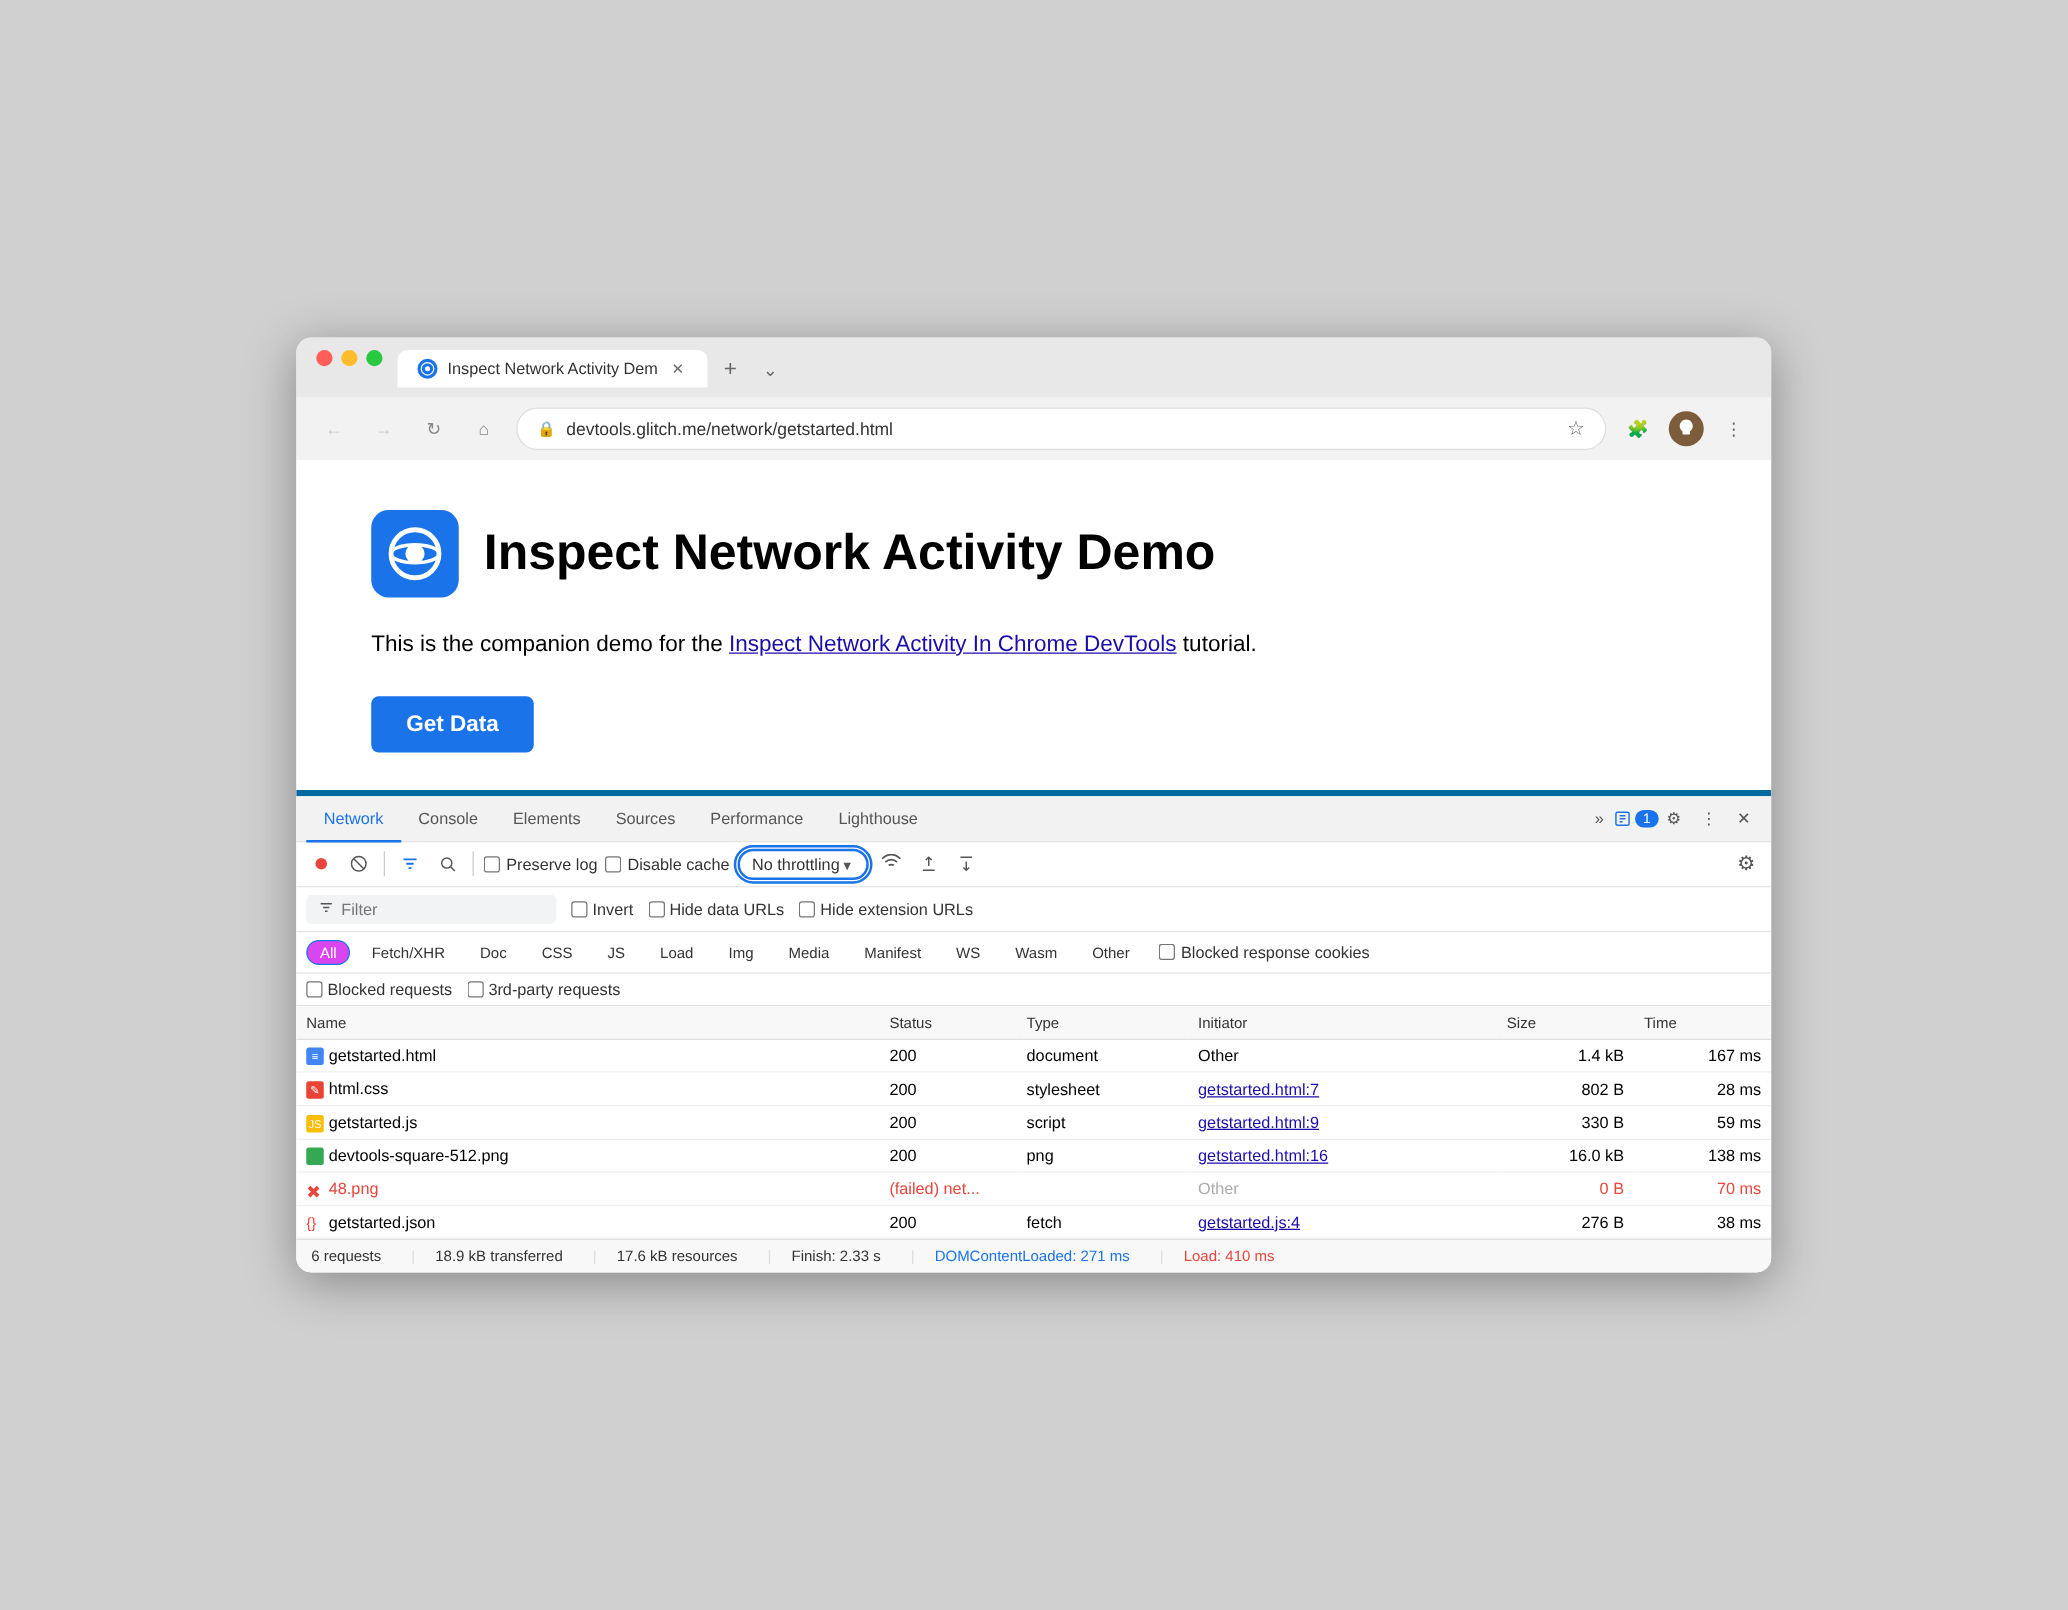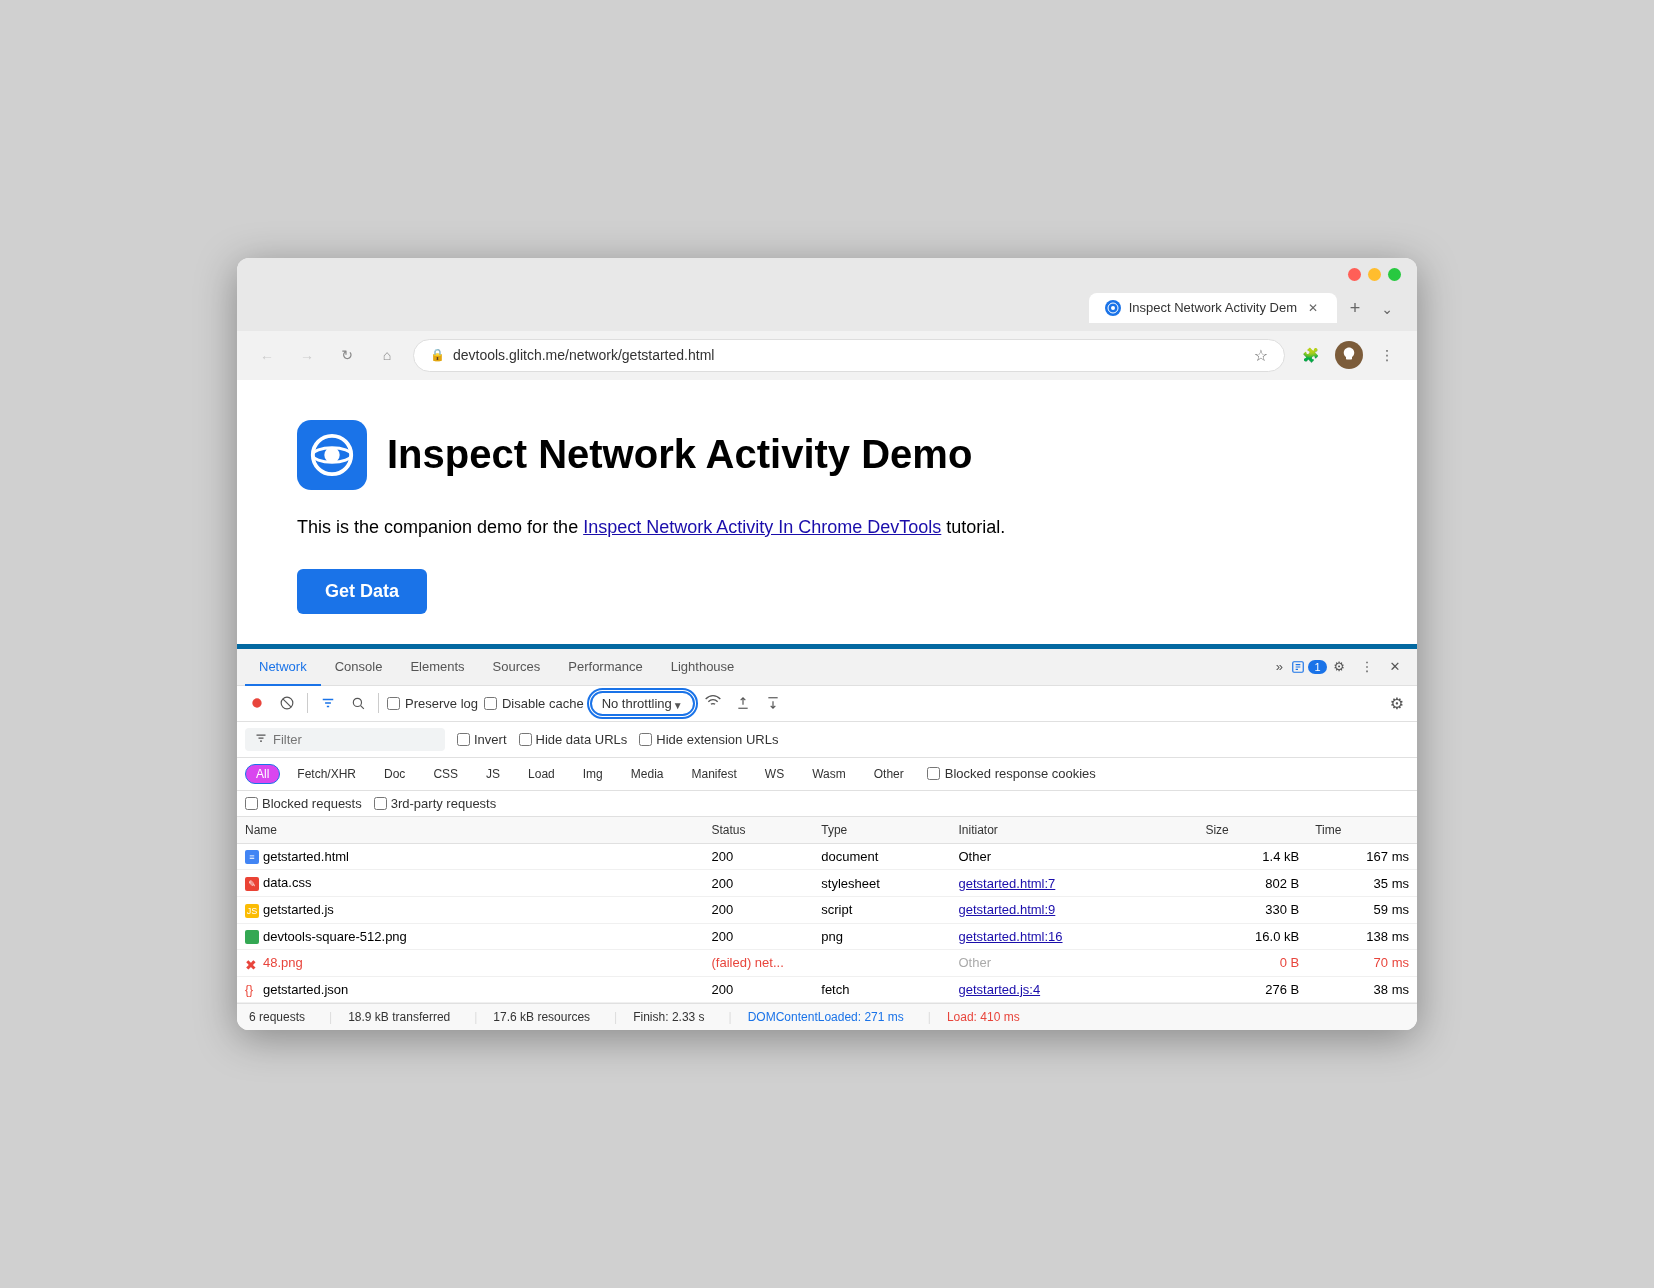--- a/index.html
+++ b/index.html
@@ -20,24 +20,23 @@
     }
     
     .title-bar {
       background: #e8e8e8;
       padding: 10px 16px 0 16px;
       display: flex;
       flex-direction: column;
     }
     .title-bar-top {
       display: flex;
-      align-items: flex-end;
+      align-items: flex-start;
       gap: 12px;
       margin-bottom: 8px;
-      flex-direction: column;
     }
     .traffic-lights {
       display: flex; gap: 7px; align-items: center;
     }
     .traffic-light {
       width: 13px; height: 13px; border-radius: 50%;
     }
     .tl-red { background: #ff5f57; }
     .tl-yellow { background: #ffbd2e; }
     .tl-green { background: #28c940; }
@@ -458,26 +457,26 @@
         <tbody id="network-rows">
         <tr>
               <td class="col-name"><span class="icon-html row-icon">≡</span><span>getstarted.html</span></td>
               <td class="col-status"><span>200</span></td>
               <td class="col-type">document</td>
               <td class="col-initiator"><span>Other</span></td>
               <td class="col-size">1.4 kB</td>
               <td class="col-time">167 ms</td>
             </tr>
             <tr>
-              <td class="col-name"><span class="icon-css row-icon" style="font-size:9px;display:inline-flex;align-items:center;justify-content:center;width:14px;height:14px;border-radius:2px;background:#ea4335;color:white;">✎</span><span>data.css</span></td>
+              <td class="col-name"><span class="icon-css row-icon" style="font-size:9px;display:inline-flex;align-items:center;justify-content:center;width:14px;height:14px;border-radius:2px;background:#ea4335;color:white;">✎</span><span>html.css</span></td>
               <td class="col-status"><span>200</span></td>
               <td class="col-type">stylesheet</td>
               <td class="col-initiator"><a href="#" class="initiator-link">getstarted.html:7</a></td>
               <td class="col-size">802 B</td>
-              <td class="col-time">35 ms</td>
+              <td class="col-time">28 ms</td>
             </tr>
             <tr>
               <td class="col-name"><span class="icon-js row-icon" style="font-size:9px;display:inline-flex;align-items:center;justify-content:center;width:14px;height:14px;border-radius:2px;background:#fbbc04;color:white;">JS</span><span>getstarted.js</span></td>
               <td class="col-status"><span>200</span></td>
               <td class="col-type">script</td>
               <td class="col-initiator"><a href="#" class="initiator-link">getstarted.html:9</a></td>
               <td class="col-size">330 B</td>
               <td class="col-time">59 ms</td>
             </tr>
             <tr>

